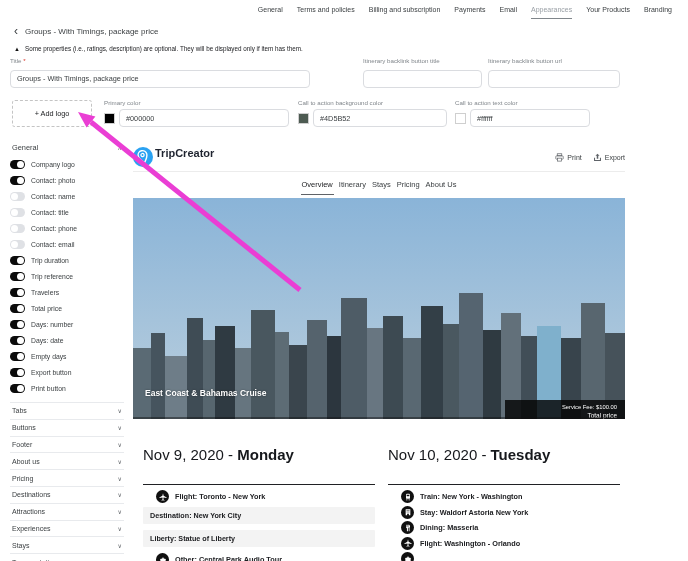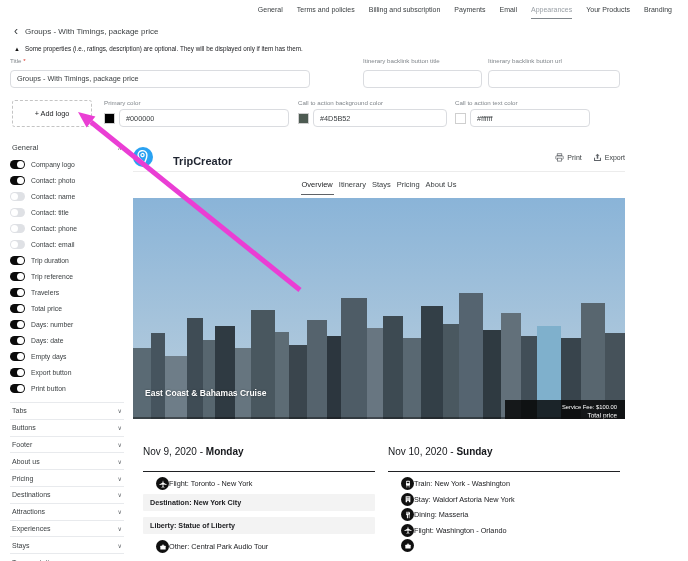--- a/index.html
+++ b/index.html
@@ -51,21 +51,21 @@
   .toggle.on::after{right:1px;} .toggle.off::after{left:1px;}
   .toggle-label{font-size:6.8px;color:#3c4043;white-space:nowrap;}
   .sections{margin-top:6px;}
   .section-row{display:flex;justify-content:space-between;align-items:center;height:15.8px;
                border-top:1px solid #e8eaed;font-size:7px;color:#3c4043;padding:0 2px;cursor:pointer;}
 
   
   .preview{position:absolute;left:133px;top:145px;width:492px;}
   .pheader{height:24px;display:flex;align-items:center;justify-content:space-between;
            border-bottom:1px solid #ececec;padding-bottom:2px;}
-  .brand{display:flex;align-items:flex-end;gap:20px;}
+  .brand{display:flex;align-items:flex-start;gap:2px;}
   .brand-name{font-size:11px;font-weight:bold;color:#1f2430;}
   .pactions{display:flex;gap:11px;align-items:center;}
   .paction{display:flex;gap:3px;align-items:center;font-size:7px;color:#3c4043;cursor:pointer;}
   .ptabs{display:flex;justify-content:center;gap:4px;padding-top:8px;height:15px;}
   .ptab{font-size:7.5px;color:#3c4043;padding:0 1px 3px;cursor:pointer;}
   .ptab.active{border-bottom:1.5px solid #5f6368;color:#202124;}
 
   .hero{position:relative;width:492px;height:221px;margin-top:3px;overflow:hidden;}
   .hero svg.sky{position:absolute;inset:0;}
   .trip-title{position:absolute;left:12px;top:190px;font-size:8.5px;font-weight:bold;color:#fff;
@@ -75,23 +75,23 @@
   .info-sep{width:1px;height:9px;background:rgba(255,255,255,.85);}
   .price-box{position:absolute;right:0;top:202px;width:120px;height:38px;background:rgba(5,5,5,.82);
              color:#fff;text-align:right;padding:4px 8px;box-sizing:border-box;}
   .pb-fee{font-size:5.8px;}
   .pb-total-label{font-size:6.5px;margin-top:2px;}
   .pb-total{font-size:9.5px;font-weight:bold;}
 
   
   .days{position:absolute;left:143px;top:446px;width:477px;display:flex;gap:13px;}
   .day{flex:1;min-width:0;}
-  .day-header{font-size:10px;color:#16181c;border-bottom:1.5px solid #202124;padding-bottom:14px;margin-bottom:5px;}
+  .day-header{font-size:15px;color:#16181c;border-bottom:1.5px solid #202124;padding-bottom:21px;margin-bottom:5px;}
   .day-header .dayname{font-weight:bold;}
-  .item-icon-row{display:flex;align-items:center;margin:2px 0 2.5px 13px;}
+  .item-icon-row{display:flex;align-items:center;gap:6px;margin:2px 0 2.5px 13px;font-weight:bold;}
   .icircle{width:13px;height:13px;border-radius:50%;background:#101010;display:flex;
            align-items:center;justify-content:center;flex:none;}
   .icircle svg{width:8px;height:8px;}
   .item-label{font-size:7.3px;color:#202124;white-space:nowrap;}
   .item-highlight{background:#f3f3f3;font-size:7.2px;font-weight:bold;color:#202124;
                   padding:4px 7px;margin:4px 0 6px;border-radius:1px;}
 
   .arrow-overlay{position:absolute;inset:0;pointer-events:none;z-index:60;}
 </style>
 </head>
@@ -381,21 +381,21 @@
           <span class="icircle">
             <svg viewBox="0 0 12 12">
               <rect x="2" y="4.2" width="8" height="5.6" rx="0.8" fill="#fff"></rect>
               <rect x="4.3" y="2.6" width="3.4" height="1.4" rx="0.5" fill="#fff"></rect>
             </svg>
           </span>
           <span class="item-label">Other: Central Park Audio Tour</span>
         </div>
       </div>
       <div class="day">
-        <div class="day-header"><span>Nov 10, 2020 - </span><span class="dayname">Sunday</span></div>
+        <div class="day-header"><span>Nov 10, 2020 - </span><span class="dayname">Tuesday</span></div>
         <div class="item-icon-row">
           <span class="icircle">
             <svg viewBox="0 0 12 12">
               <rect x="3" y="1.2" width="6" height="7.6" rx="1.4" fill="#fff"></rect>
               <rect x="4" y="2.6" width="4" height="2.2" fill="#101010"></rect>
               <circle cx="4.3" cy="10.2" r="0.9" fill="#fff"></circle>
               <circle cx="7.7" cy="10.2" r="0.9" fill="#fff"></circle>
             </svg>
           </span>
           <span class="item-label">Train: New York - Washington</span>

